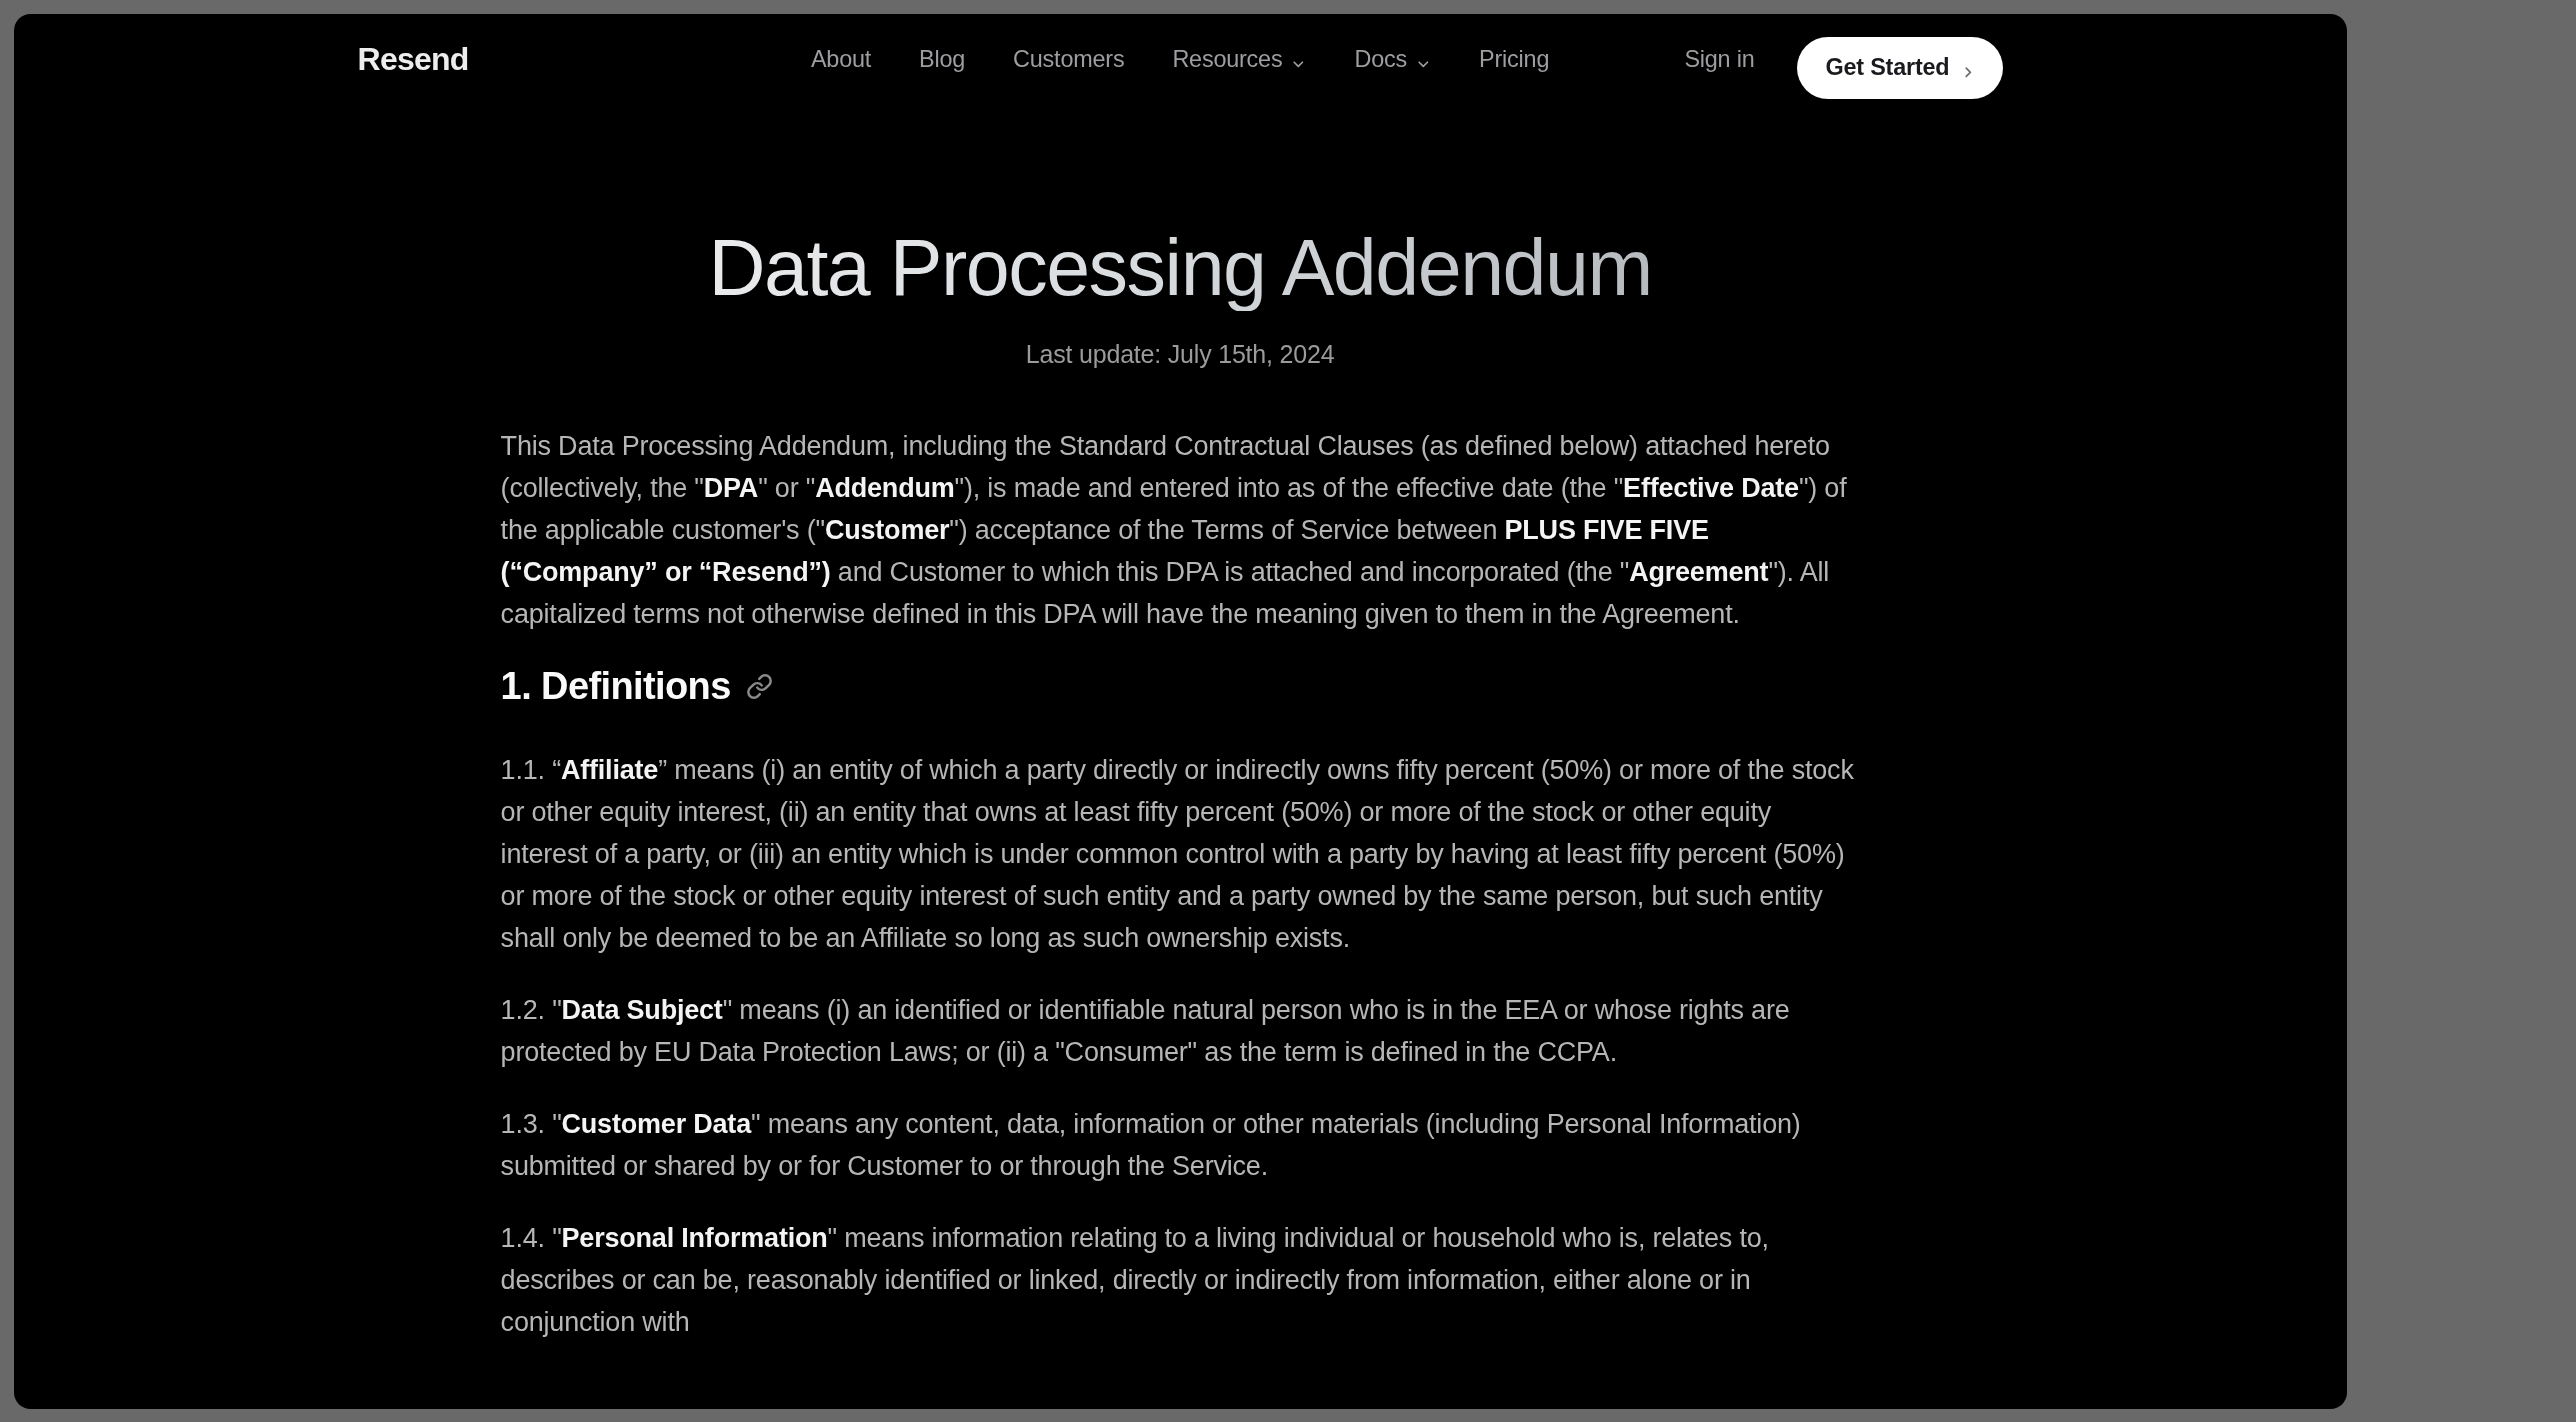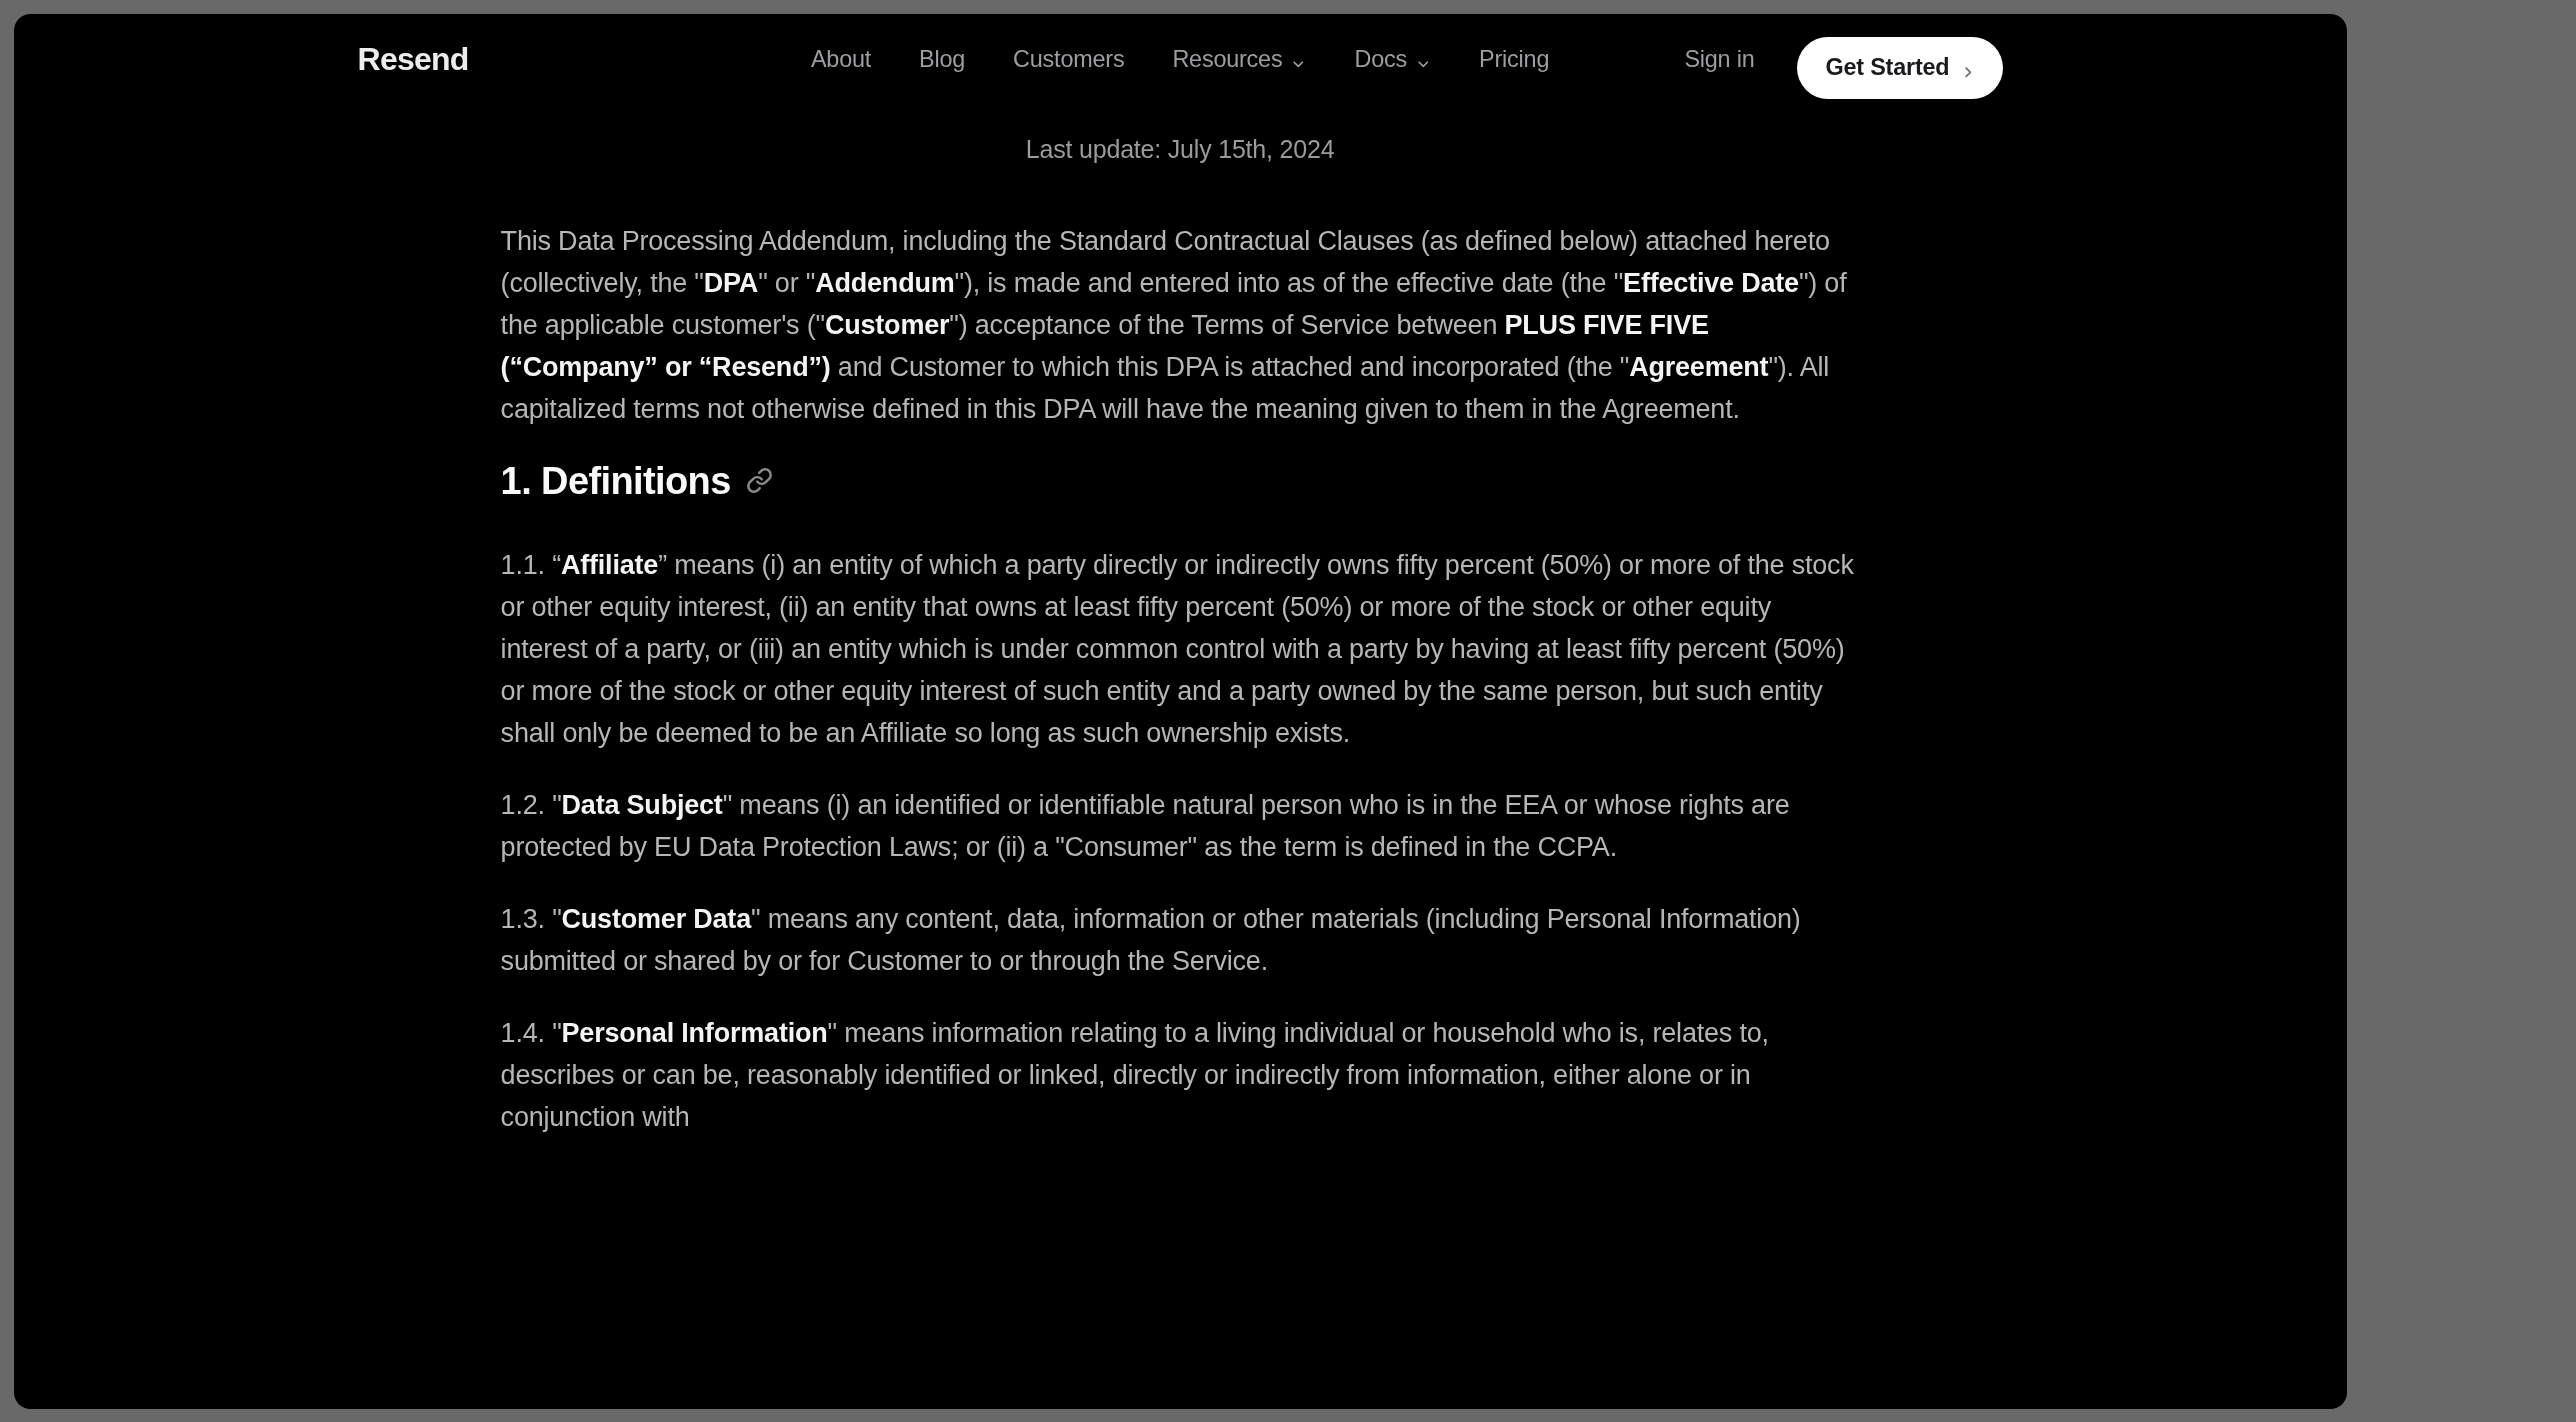--- a/index.html
+++ b/index.html
@@ -192,20 +192,21 @@
         <span class="chev">
           <svg viewBox="0 0 24 24" fill="none" stroke="#6f6f74" stroke-width="2.6" stroke-linecap="round" stroke-linejoin="round">
               <polyline points="9 6 15 12 9 18"></polyline>
             </svg>
         </span>
       </button>
     </div>
   </nav>
 
   <main>
+    <h1 class="title">Data Processing Addendum</h1>
     <p class="last-update">Last update: July 15th, 2024</p>
 
     <div class="content">
       <p><span>This Data Processing Addendum, including the Standard Contractual Clauses (as defined below) attached hereto (collectively, the "</span><span class="b">DPA</span><span>" or "</span><span class="b">Addendum</span><span>"), is made and entered into as of the effective date (the "</span><span class="b">Effective Date</span><span>") of the applicable customer's ("</span><span class="b">Customer</span><span>") acceptance of the Terms of Service between </span><span class="b">PLUS FIVE FIVE (“Company” or “Resend”)</span><span> and Customer to which this DPA is attached and incorporated (the "</span><span class="b">Agreement</span><span>"). All capitalized terms not otherwise defined in this DPA will have the meaning given to them in the Agreement.</span></p>
 
       <h2 class="sec-heading">
         <span>1. Definitions</span>
         <span class="anchor-icon">
           <svg viewBox="0 0 24 24" fill="none" stroke="#8a8a8a" stroke-width="2.2" stroke-linecap="round" stroke-linejoin="round">
             <path d="M10 13a5 5 0 0 0 7.54.54l3-3a5 5 0 0 0-7.07-7.07l-1.72 1.71"></path>

